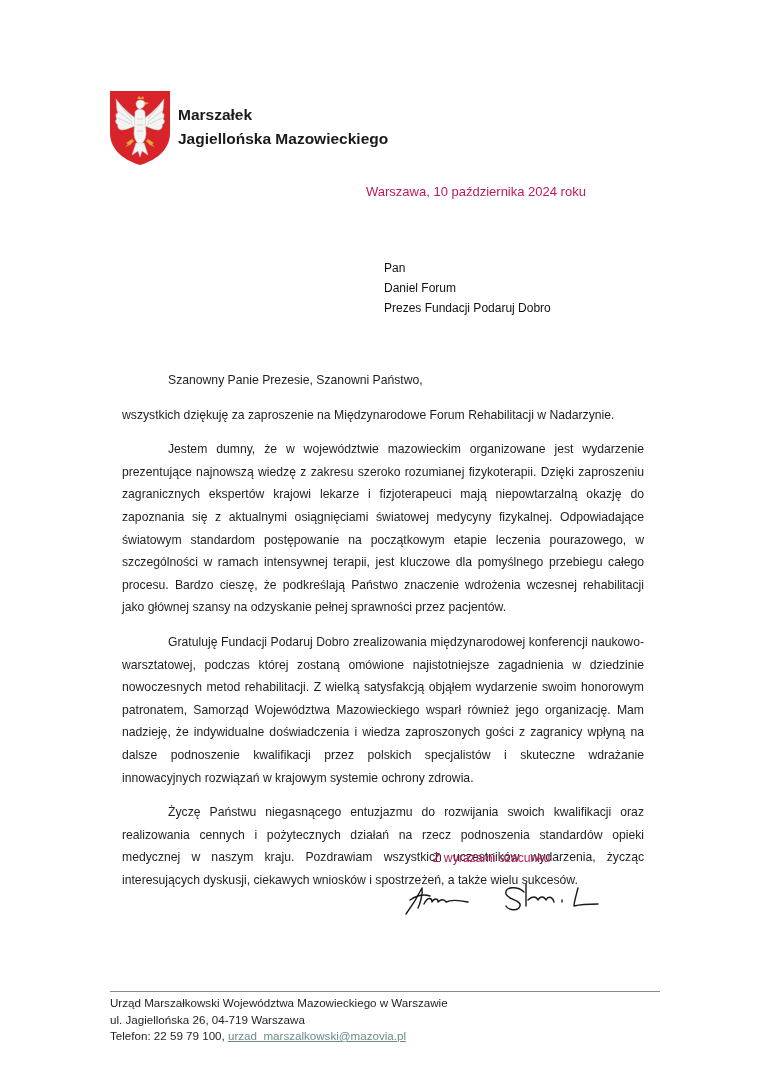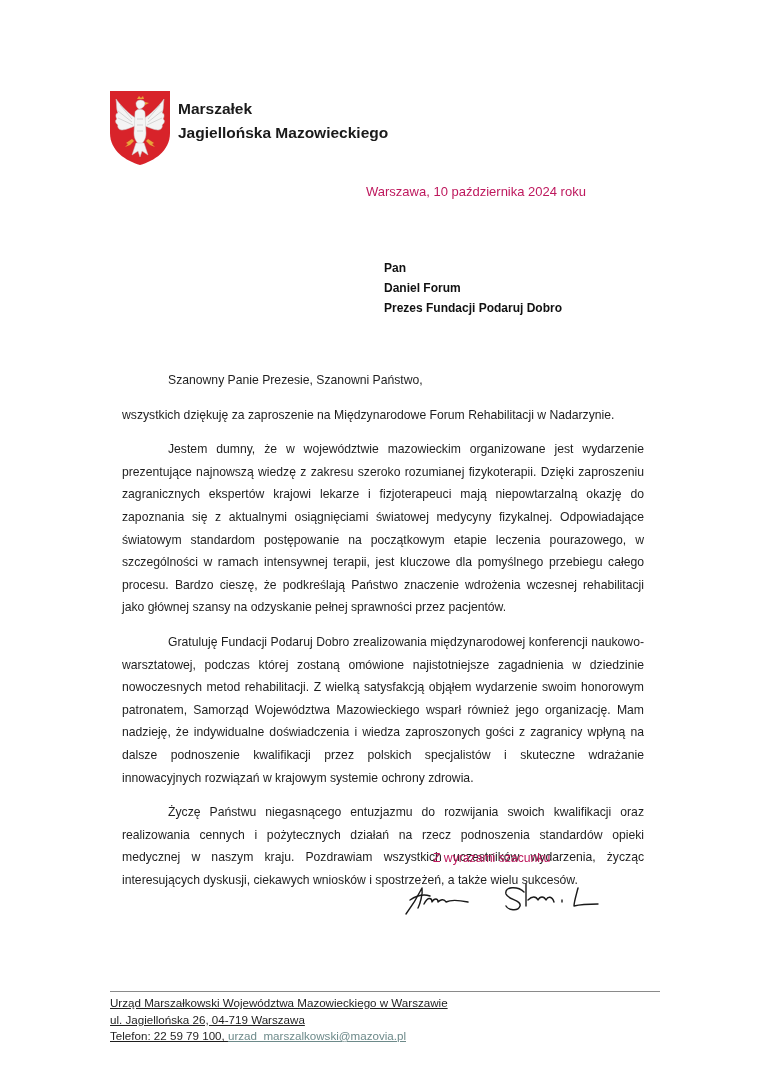--- a/index.html
+++ b/index.html
@@ -2,38 +2,38 @@
 <html><head>
   <meta charset="utf-8">
   <style>
     html, body { margin: 0; padding: 0; background: #ffffff; }
     body { width: 768px; height: 1086px; position: relative; overflow: hidden;
            font-family: "Liberation Sans", sans-serif; color: #1e1e1e; }
     .page { position: absolute; left: 0; top: 0; width: 768px; height: 1086px; }
 
     .header { position: absolute; left: 108px; top: 89px; display: flex; align-items: flex-start; }
     .crest { width: 64px; height: 78px; }
-    .org-name { margin-left: 6px; margin-top: 8px; font-weight: bold; color: #1a1a1a; }
+    .org-name { margin-left: 6px; margin-top: 14px; font-weight: bold; color: #1a1a1a; }
     .org-line1 { font-size: 15.5px; line-height: 24px; }
     .org-line2 { font-size: 15.5px; line-height: 24px; }
 
     .date { position: absolute; left: 366px; top: 184px; font-size: 13px; color: #be185d; }
 
-    .recipient { position: absolute; left: 384px; top: 258px; font-size: 12px; font-weight: bold; line-height: 20px; color: #111; }
+    .recipient { position: absolute; left: 384px; top: 258px; font-size: 12px; font-weight: normal; line-height: 20px; color: #111; }
 
     .body-text { position: absolute; left: 110px; top: 357px; width: 546px; font-size: 12.2px;
                  line-height: 22.6px; color: #1e1e1e; text-align: justify; }
     .body-text p { margin: 12px; }
     .indent { text-indent: 46px; }
 
     .closing { position: absolute; left: 433px; top: 851px; font-size: 12.2px; color: #be185d; }
     .signature { position: absolute; left: 402px; top: 878px; width: 220px; height: 40px; }
 
     .footer-rule { position: absolute; left: 110px; top: 991px; width: 550px; height: 1px; background: #8a8a8a; }
-    .footer { position: absolute; left: 110px; top: 995px; font-size: 11.6px; line-height: 16.5px; color: #1e1e1e; text-decoration: underline; }
+    .footer { position: absolute; left: 110px; top: 995px; font-size: 11.6px; line-height: 16.5px; color: #1e1e1e; }
     .footer a { color: #6d8a8a; text-decoration: underline; }
   </style>
 </head>
 <body>
 
 <div class="page">
 
   <div class="header">
     <svg class="crest" viewBox="0 0 64 78">
       <path d="M2 2 H62 V44 C62 62 46 72 32 76 C18 72 2 62 2 44 Z" fill="#d8232a"></path>

